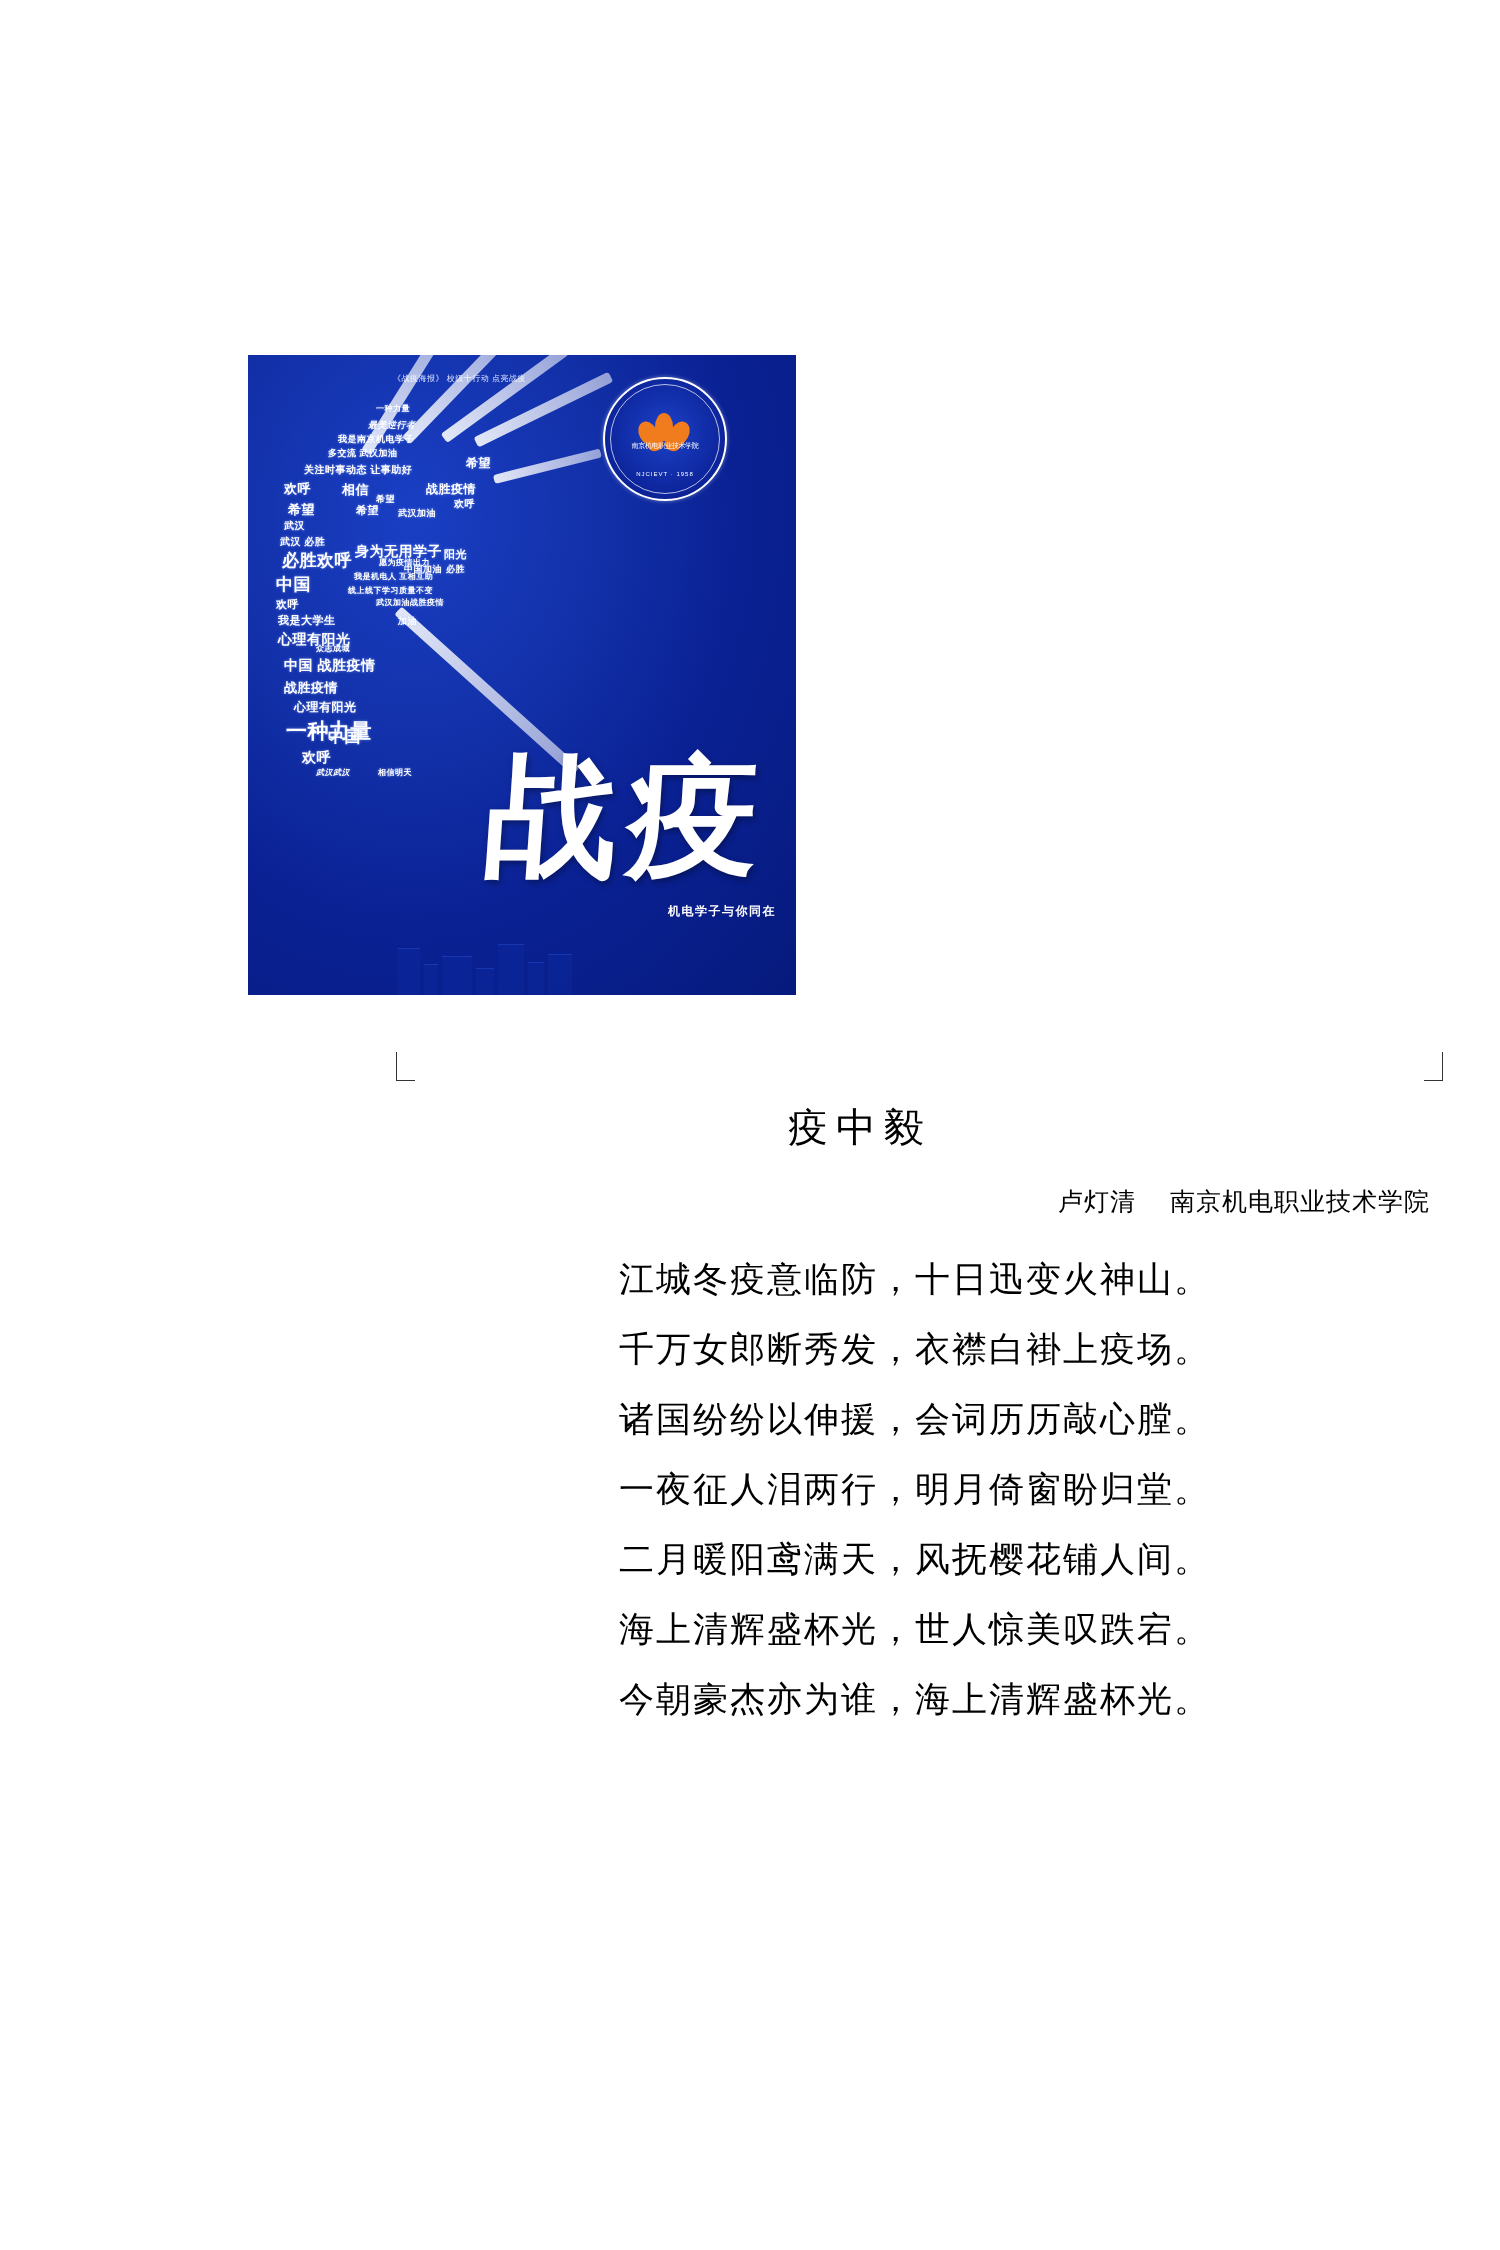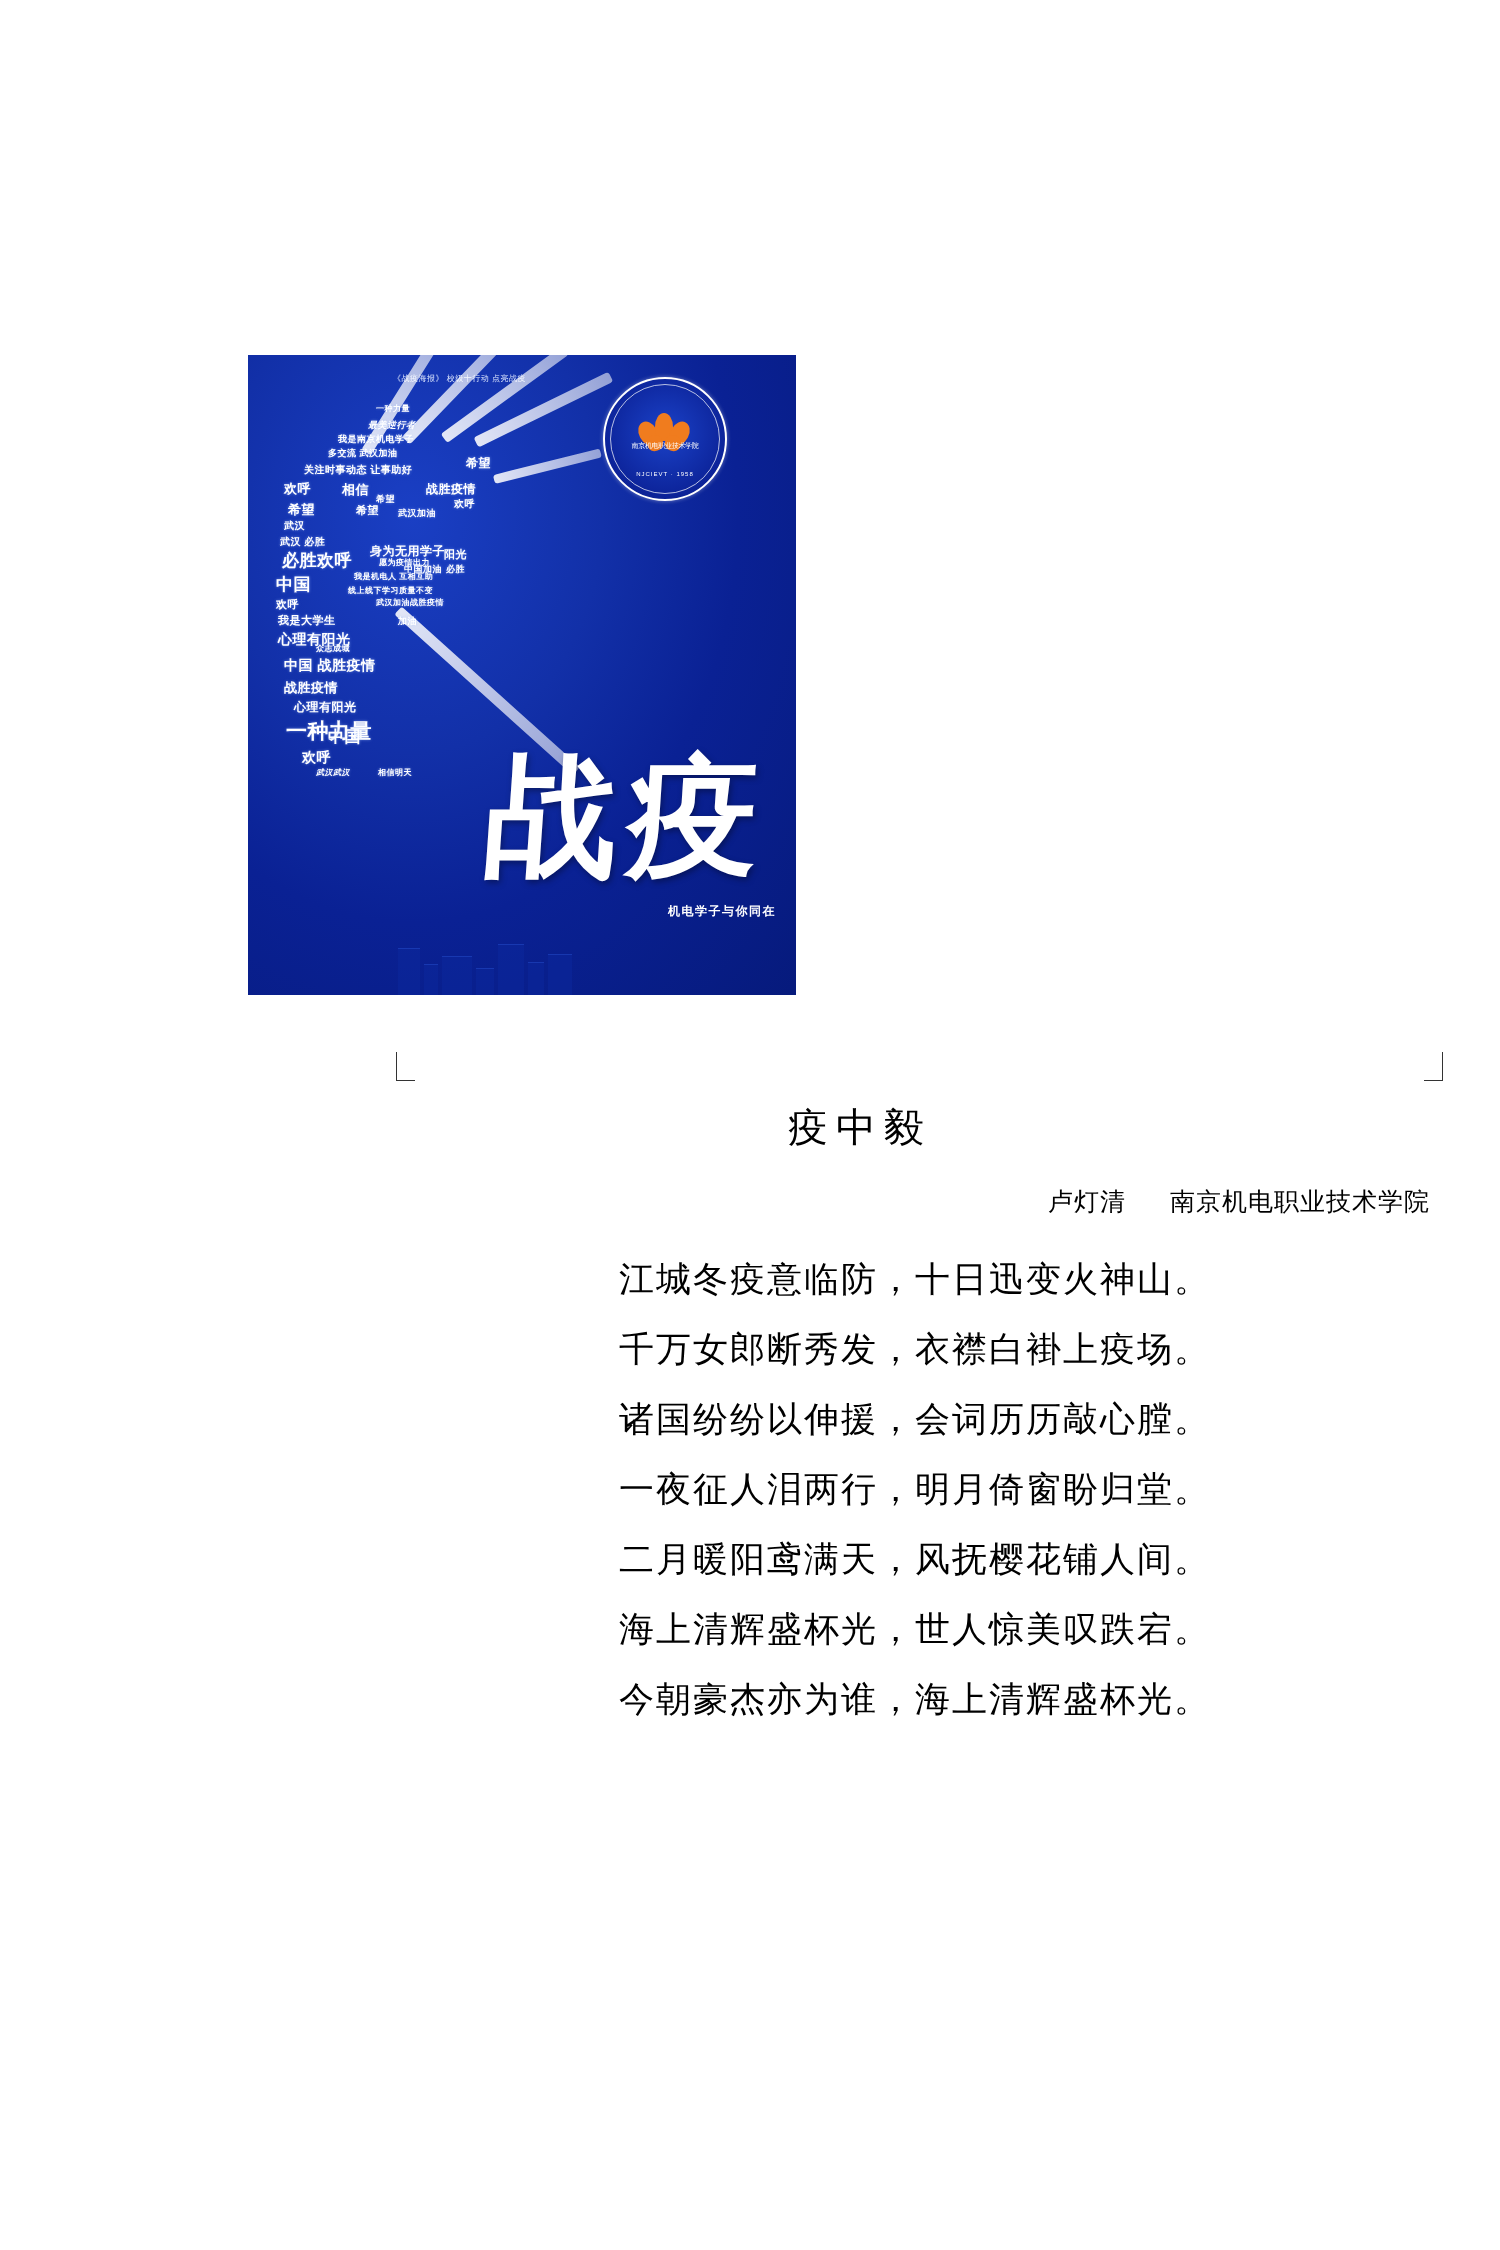--- a/index.html
+++ b/index.html
@@ -204,21 +204,21 @@
   }
   .poem-byline {
     margin-top: 30px;
     text-align: right;
     font-size: 25px;
     font-family: "DejaVu Serif", serif;
     color: #000000;
     letter-spacing: 1px;
     padding-right: 10px;
   }
-  .poem-byline .author { margin-right: 44px; }
+  .poem-byline .author { margin-right: 34px; }
   .poem-lines {
     margin-top: 26px;
   }
   .poem-line {
     font-size: 35px;
     font-family: "DejaVu Serif", serif;
     color: #000000;
     letter-spacing: 2px;
     line-height: 2.0;
     text-align: center;
@@ -265,21 +265,21 @@
       <span class="wc" style="left:70px;  top:342px; font-size:16px;">中国</span>
       <span class="wc" style="left:44px;  top:364px; font-size:14px;">欢呼</span>
       <span class="wc" style="left:208px; top:70px;  font-size:12px;">希望</span>
       <span class="wc" style="left:168px; top:96px;  font-size:12px;">战胜疫情</span>
       <span class="wc" style="left:118px; top:108px; font-size:9px;">希望</span>
       <span class="wc" style="left:140px; top:122px; font-size:9px;">武汉加油</span>
       <span class="wc" style="left:196px; top:112px; font-size:10px;">欢呼</span>
       <span class="wc" style="left:186px; top:162px; font-size:11px;">阳光</span>
       <span class="wc" style="left:146px; top:178px; font-size:9px;">中国加油</span>
       <span class="wc" style="left:188px; top:178px; font-size:9px;">必胜</span>
-      <span class="wc" style="left:112px; top:158px; font-size:12px;">身为无用学子</span>
+      <span class="wc" style="left:97px; top:158px; font-size:14px;">身为无用学子</span>
       <span class="wc" style="left:112px; top:172px; font-size:8px;margin-left:9px;">愿为疫情出力</span>
       <span class="wc" style="left:96px;  top:186px; font-size:8px;">我是机电人 互相互助</span>
       <span class="wc" style="left:90px;  top:200px; font-size:8px;">线上线下学习质量不变</span>
       <span class="wc" style="left:118px; top:212px; font-size:8px;">武汉加油战胜疫情</span>
       <span class="wc" style="left:140px; top:230px; font-size:9px;">加油</span>
       <span class="wc" style="left:38px;  top:258px; font-size:8px;padding-left:20px;">众志成城</span>
       <span class="wc" style="left:58px;  top:382px; font-size:8px;font-style:italic;">武汉武汉</span>
       <span class="wc" style="left:120px; top:382px; font-size:8px;">相信明天</span>
     </div>
 

